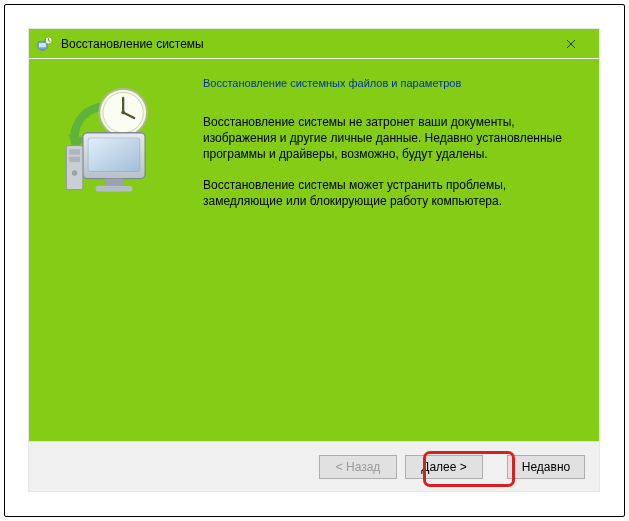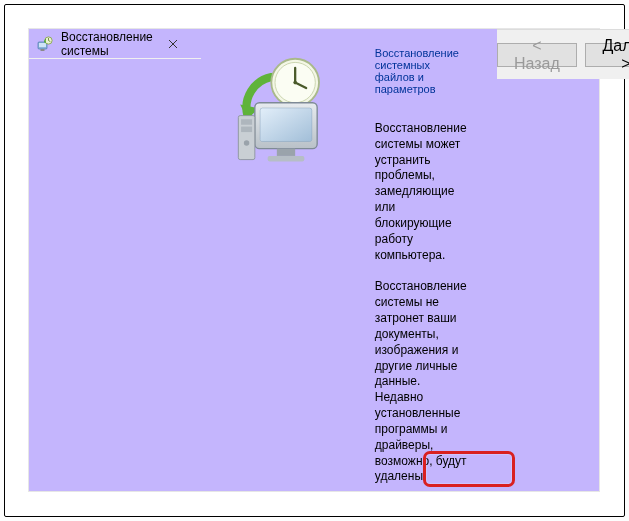--- a/index.html
+++ b/index.html
@@ -19,24 +19,24 @@
     position: absolute;
     left: 4px; top: 4px; right: 4px; bottom: 4px;
     border: 1px solid #000;
     border-radius: 2px;
     background: #fff;
   }
   .window {
     position: absolute;
     left: 28px; top: 28px;
     width: 572px; height: 464px;
-    background: #c4b5fd;
+    background: #84cc16;
     border: 1px solid #e6e6e6;
     display: flex;
-    flex-direction: row;
+    flex-direction: column;
   }
   .titlebar {
     height: 30px;
     display: flex;
     align-items: center;
     padding: 0 8px;
     border-bottom: 1px solid #f0f0f0;
   }
   .titlebar .app-icon {
     width: 16px; height: 16px;
@@ -88,21 +88,21 @@
     padding-right: 14px;
     gap: 8px;
   }
   .btn {
     min-width: 78px;
     height: 24px;
     padding: 0 12px;
     background: #e1e1e1;
     border: 1px solid #adadad;
     font-family: inherit;
-    font-size: 16px;
+    font-size: 12px;
     color: #000;
     cursor: pointer;
     display: inline-flex;
     align-items: center;
     justify-content: center;
   }
   .btn:disabled {
     color: #9a9a9a;
     cursor: default;
   }
@@ -176,22 +176,22 @@
           <linearGradient id="gScr" x1="0" y1="0" x2="1" y2="1">
             <stop offset="0" stop-color="#e6f1fb" stop-opacity="0.9"></stop>
             <stop offset="1" stop-color="#9fbcd6" stop-opacity="0.9"></stop>
           </linearGradient>
         </defs>
       </svg>
     </div>
 
     <div class="right-col">
       <div class="heading">Восстановление системных файлов и параметров</div>
+      <div class="body-text">Восстановление системы не затронет ваши документы, изображения и другие личные данные. Недавно установленные программы и драйверы, возможно, будут удалены.</div>
       <div class="body-text">Восстановление системы может устранить проблемы, замедляющие или блокирующие работу компьютера.</div>
-      <div class="body-text">Восстановление системы не затронет ваши документы, изображения и другие личные данные. Недавно установленные программы и драйверы, возможно, будут удалены.</div>
     </div>
   </div>
 
   <div class="footer">
     <button class="btn" disabled="">&lt; Назад</button>
     <button class="btn">Далее &gt;</button>
     <span class="btn-gap"></span>
     <button class="btn">Недавно</button>
   </div>
 

